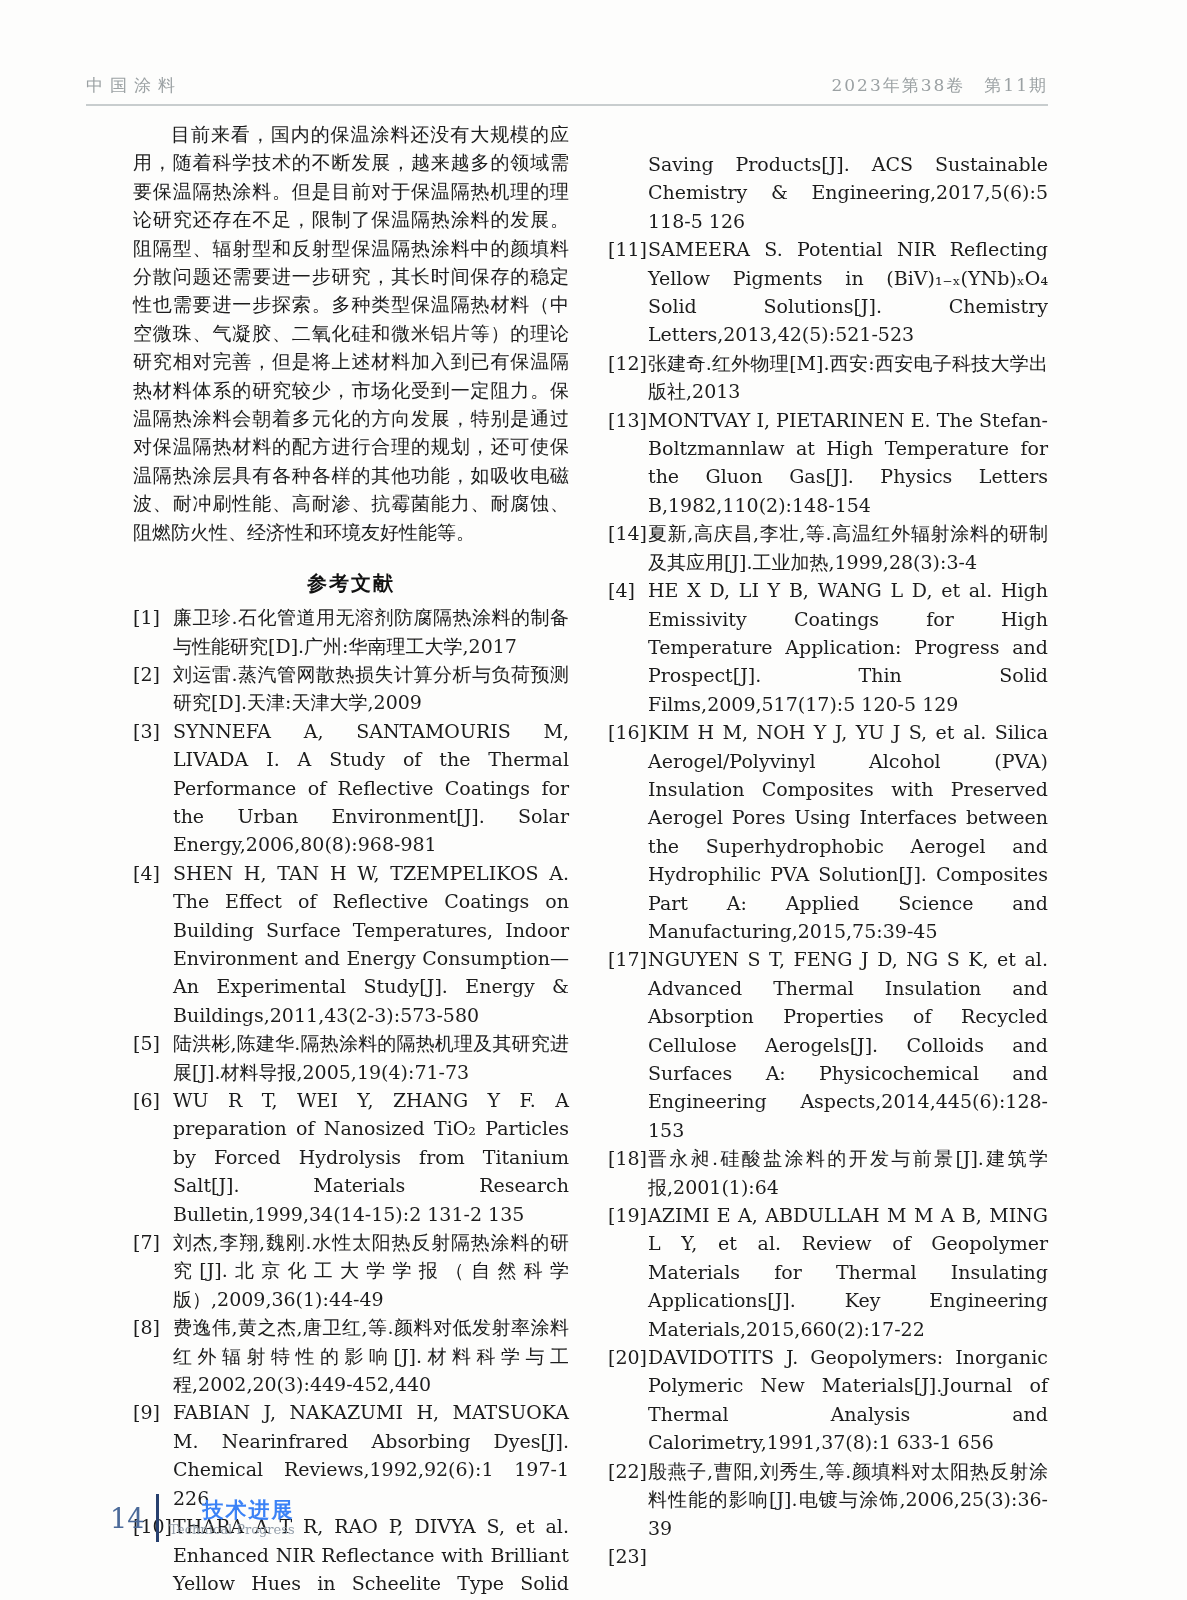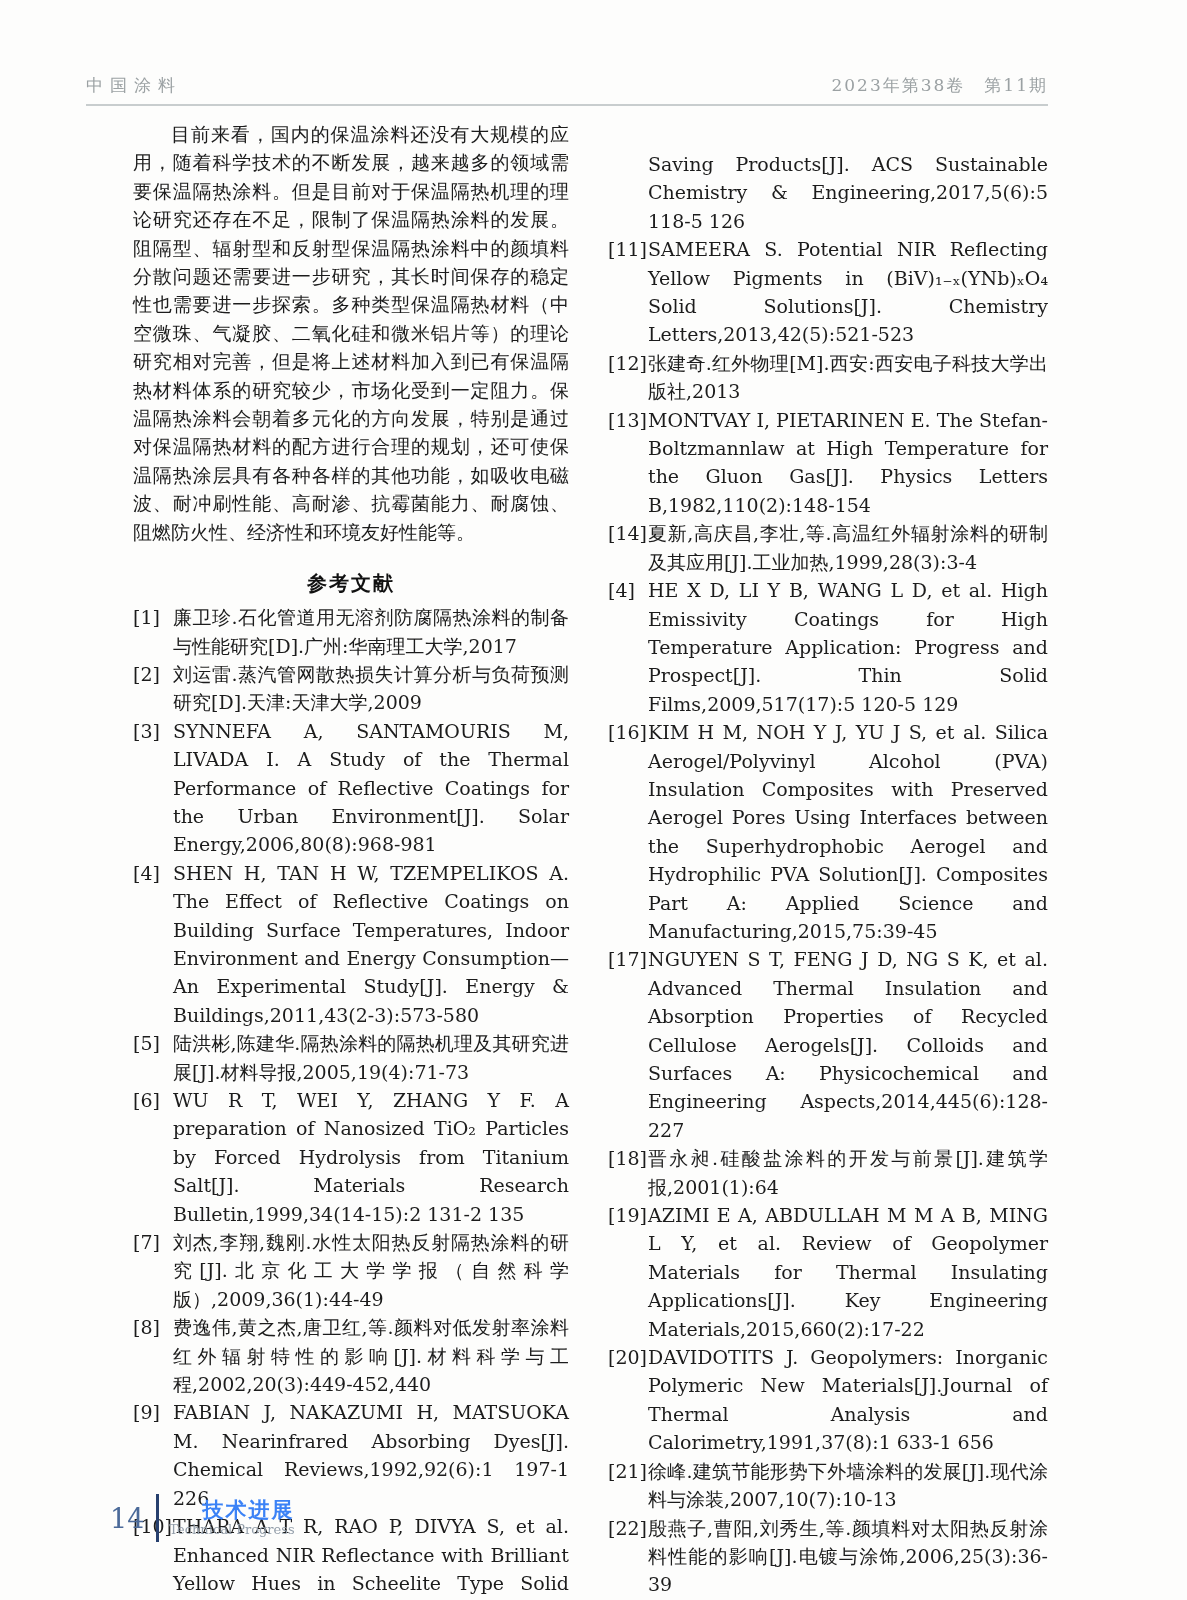--- a/index.html
+++ b/index.html
@@ -156,42 +156,38 @@
           <span class="ref-text">HE X D, LI Y B, WANG L D, et al. High Emissivity Coatings for High Temperature Application: Progress and Prospect[J]. Thin Solid Films,2009,517(17):5 120-5 129</span>
         </div>
 
         <div class="ref-item">
           <span class="ref-num">[16]</span>
           <span class="ref-text">KIM H M, NOH Y J, YU J S, et al. Silica Aerogel/Polyvinyl Alcohol (PVA) Insulation Composites with Preserved Aerogel Pores Using Interfaces between the Superhydrophobic Aerogel and Hydrophilic PVA Solution[J]. Composites Part A: Applied Science and Manufacturing,2015,75:39-45</span>
         </div>
 
         <div class="ref-item">
           <span class="ref-num">[17]</span>
-          <span class="ref-text">NGUYEN S T, FENG J D, NG S K, et al. Advanced Thermal Insulation and Absorption Properties of Recycled Cellulose Aerogels[J]. Colloids and Surfaces A: Physicochemical and Engineering Aspects,2014,445(6):128-227</span>
+          <span class="ref-text">NGUYEN S T, FENG J D, NG S K, et al. Advanced Thermal Insulation and Absorption Properties of Recycled Cellulose Aerogels[J]. Colloids and Surfaces A: Physicochemical and Engineering Aspects,2014,445(6):128-153</span>
         </div>
 
         <div class="ref-item">
           <span class="ref-num">[18]</span>
           <span class="ref-text">晋永昶.硅酸盐涂料的开发与前景[J].建筑学报,2001(1):64</span>
         </div>
 
         <div class="ref-item">
           <span class="ref-num">[19]</span>
           <span class="ref-text">AZIMI E A, ABDULLAH M M A B, MING L Y, et al. Review of Geopolymer Materials for Thermal Insulating Applications[J]. Key Engineering Materials,2015,660(2):17-22</span>
         </div>
 
         <div class="ref-item">
           <span class="ref-num">[20]</span>
           <span class="ref-text">DAVIDOTITS J. Geopolymers: Inorganic Polymeric New Materials[J].Journal of Thermal Analysis and Calorimetry,1991,37(8):1 633-1 656</span>
         </div>
 
-        <div class="ref-item">
-          <span class="ref-num">[21]</span>
-          <span class="ref-text">徐峰.建筑节能形势下外墙涂料的发展[J].现代涂料与涂装,2007,10(7):10-13</span>
-        </div>
 
         <div class="ref-item">
           <span class="ref-num">[22]</span>
           <span class="ref-text">殷燕子,曹阳,刘秀生,等.颜填料对太阳热反射涂料性能的影响[J].电镀与涂饰,2006,25(3):36-39</span>
         </div>
 
         <div class="ref-item">
           <span class="ref-num">[23]</span>
 
         </div>

